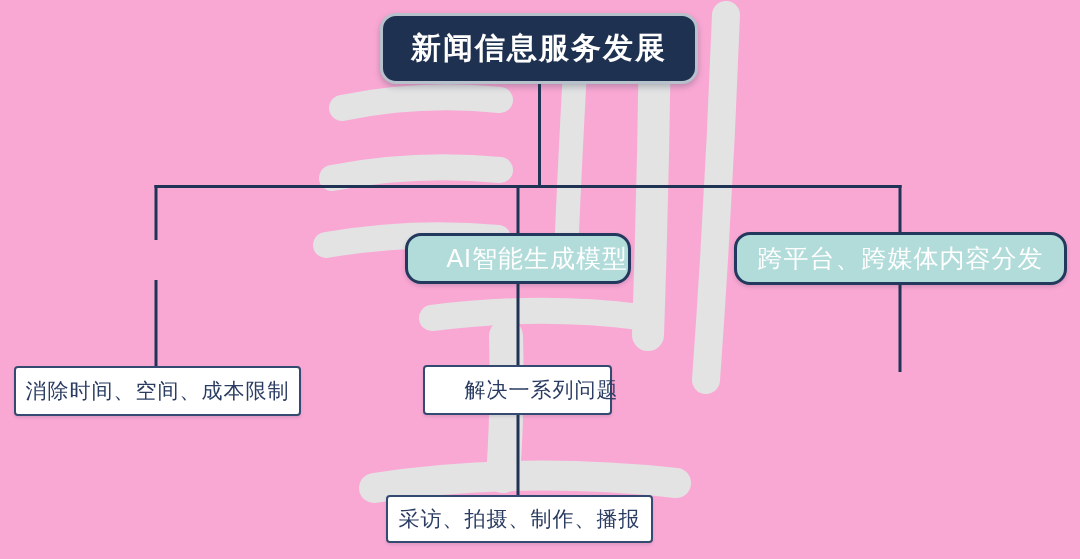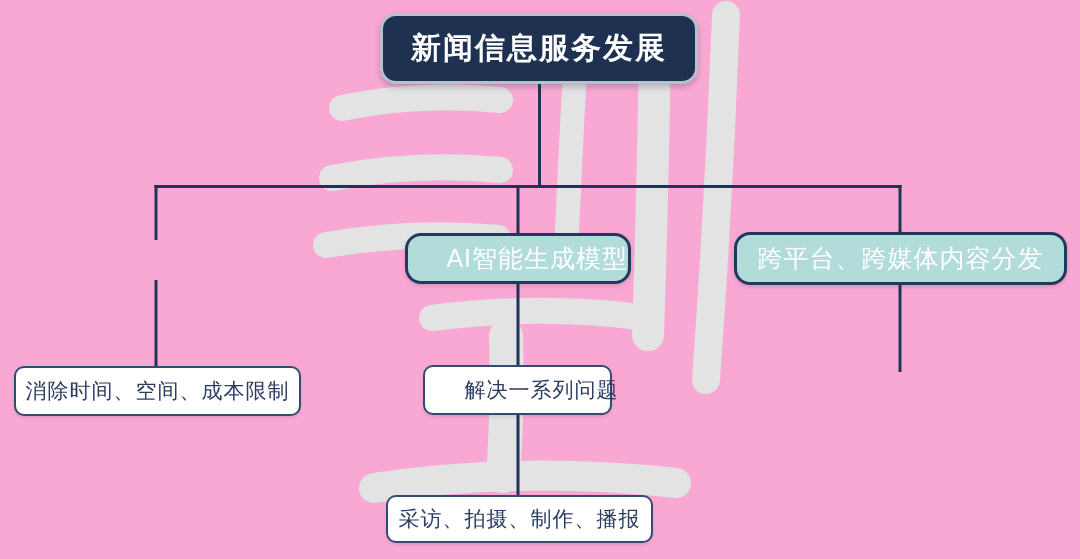--- a/index.html
+++ b/index.html
@@ -48,21 +48,21 @@
     border-radius: 16px;
     color: #ffffff;
     font-size: 25px;
     font-weight: 500;
     letter-spacing: 1px;
     box-shadow: 0 2px 4px rgba(40, 50, 70, 0.18);
   }
   .node-leaf {
     background: #ffffff;
     border: 2px solid #354a70;
-    border-radius: 10px;
+    border-radius: 4px;
     color: #2a3c62;
     font-size: 21px;
     font-weight: 400;
     letter-spacing: 1px;
     box-shadow: 0 2px 3px rgba(40, 50, 70, 0.12);
   }
 </style>
 </head>
 <body>
 

